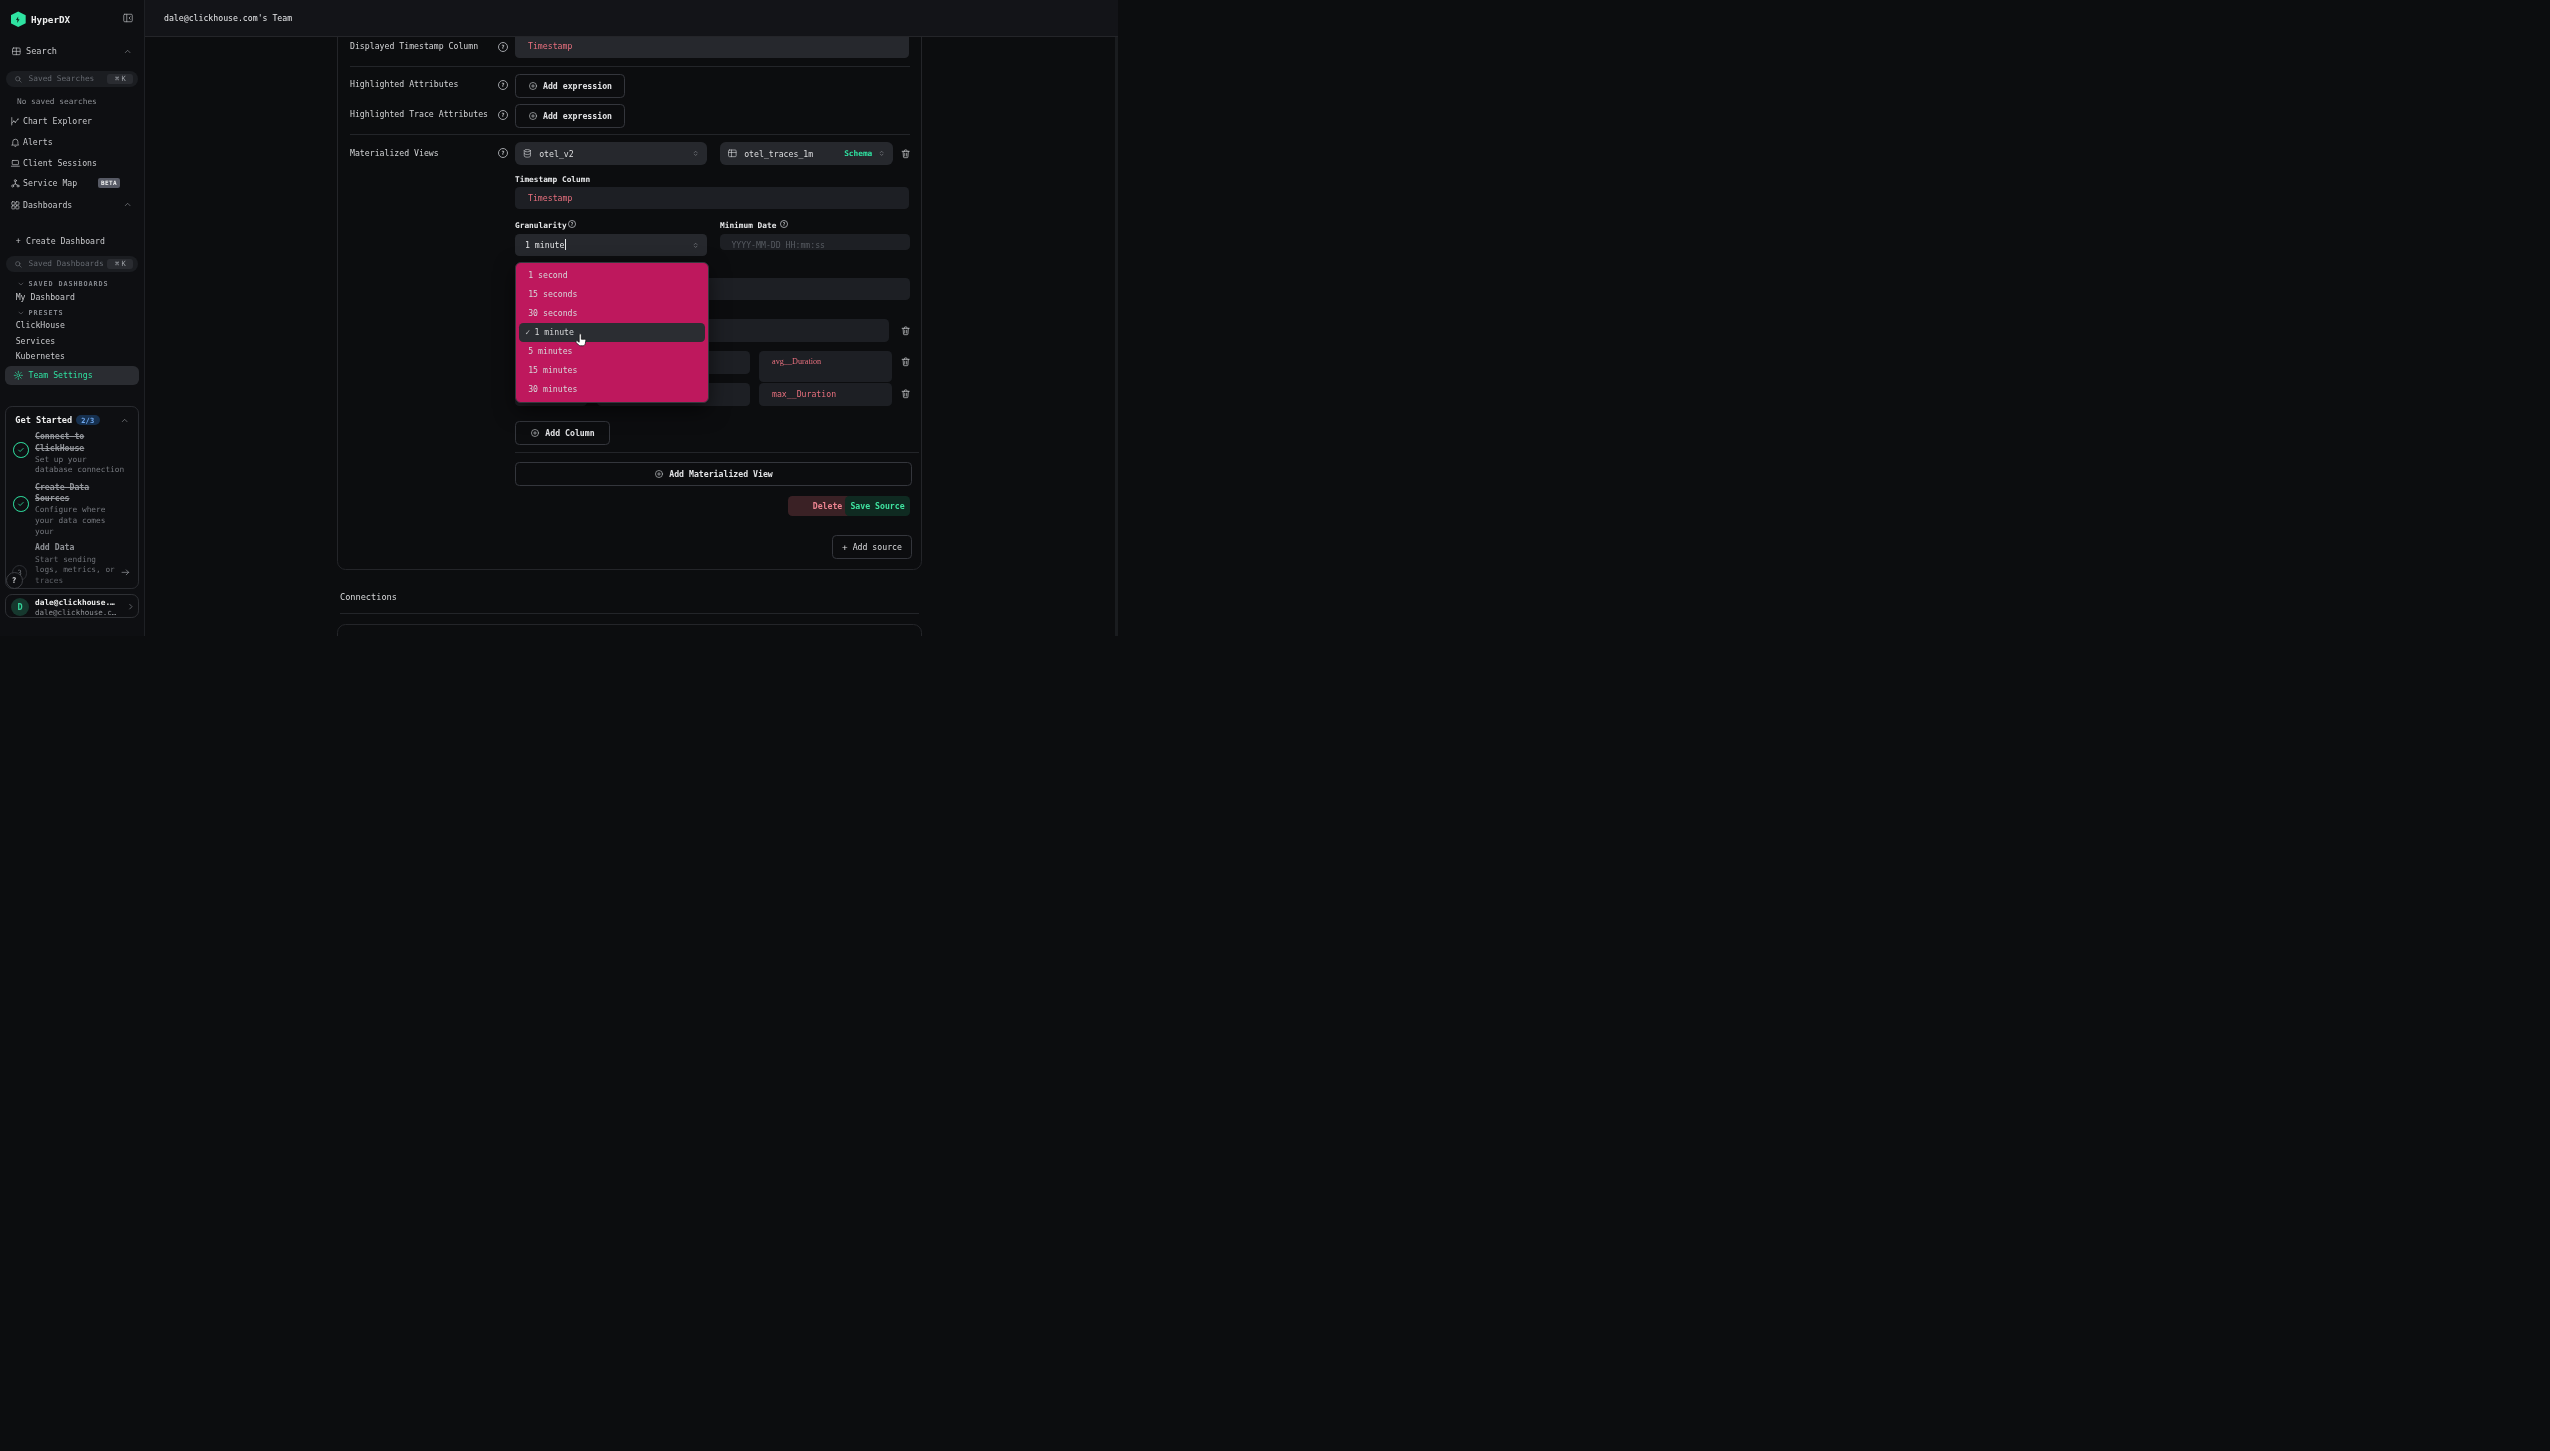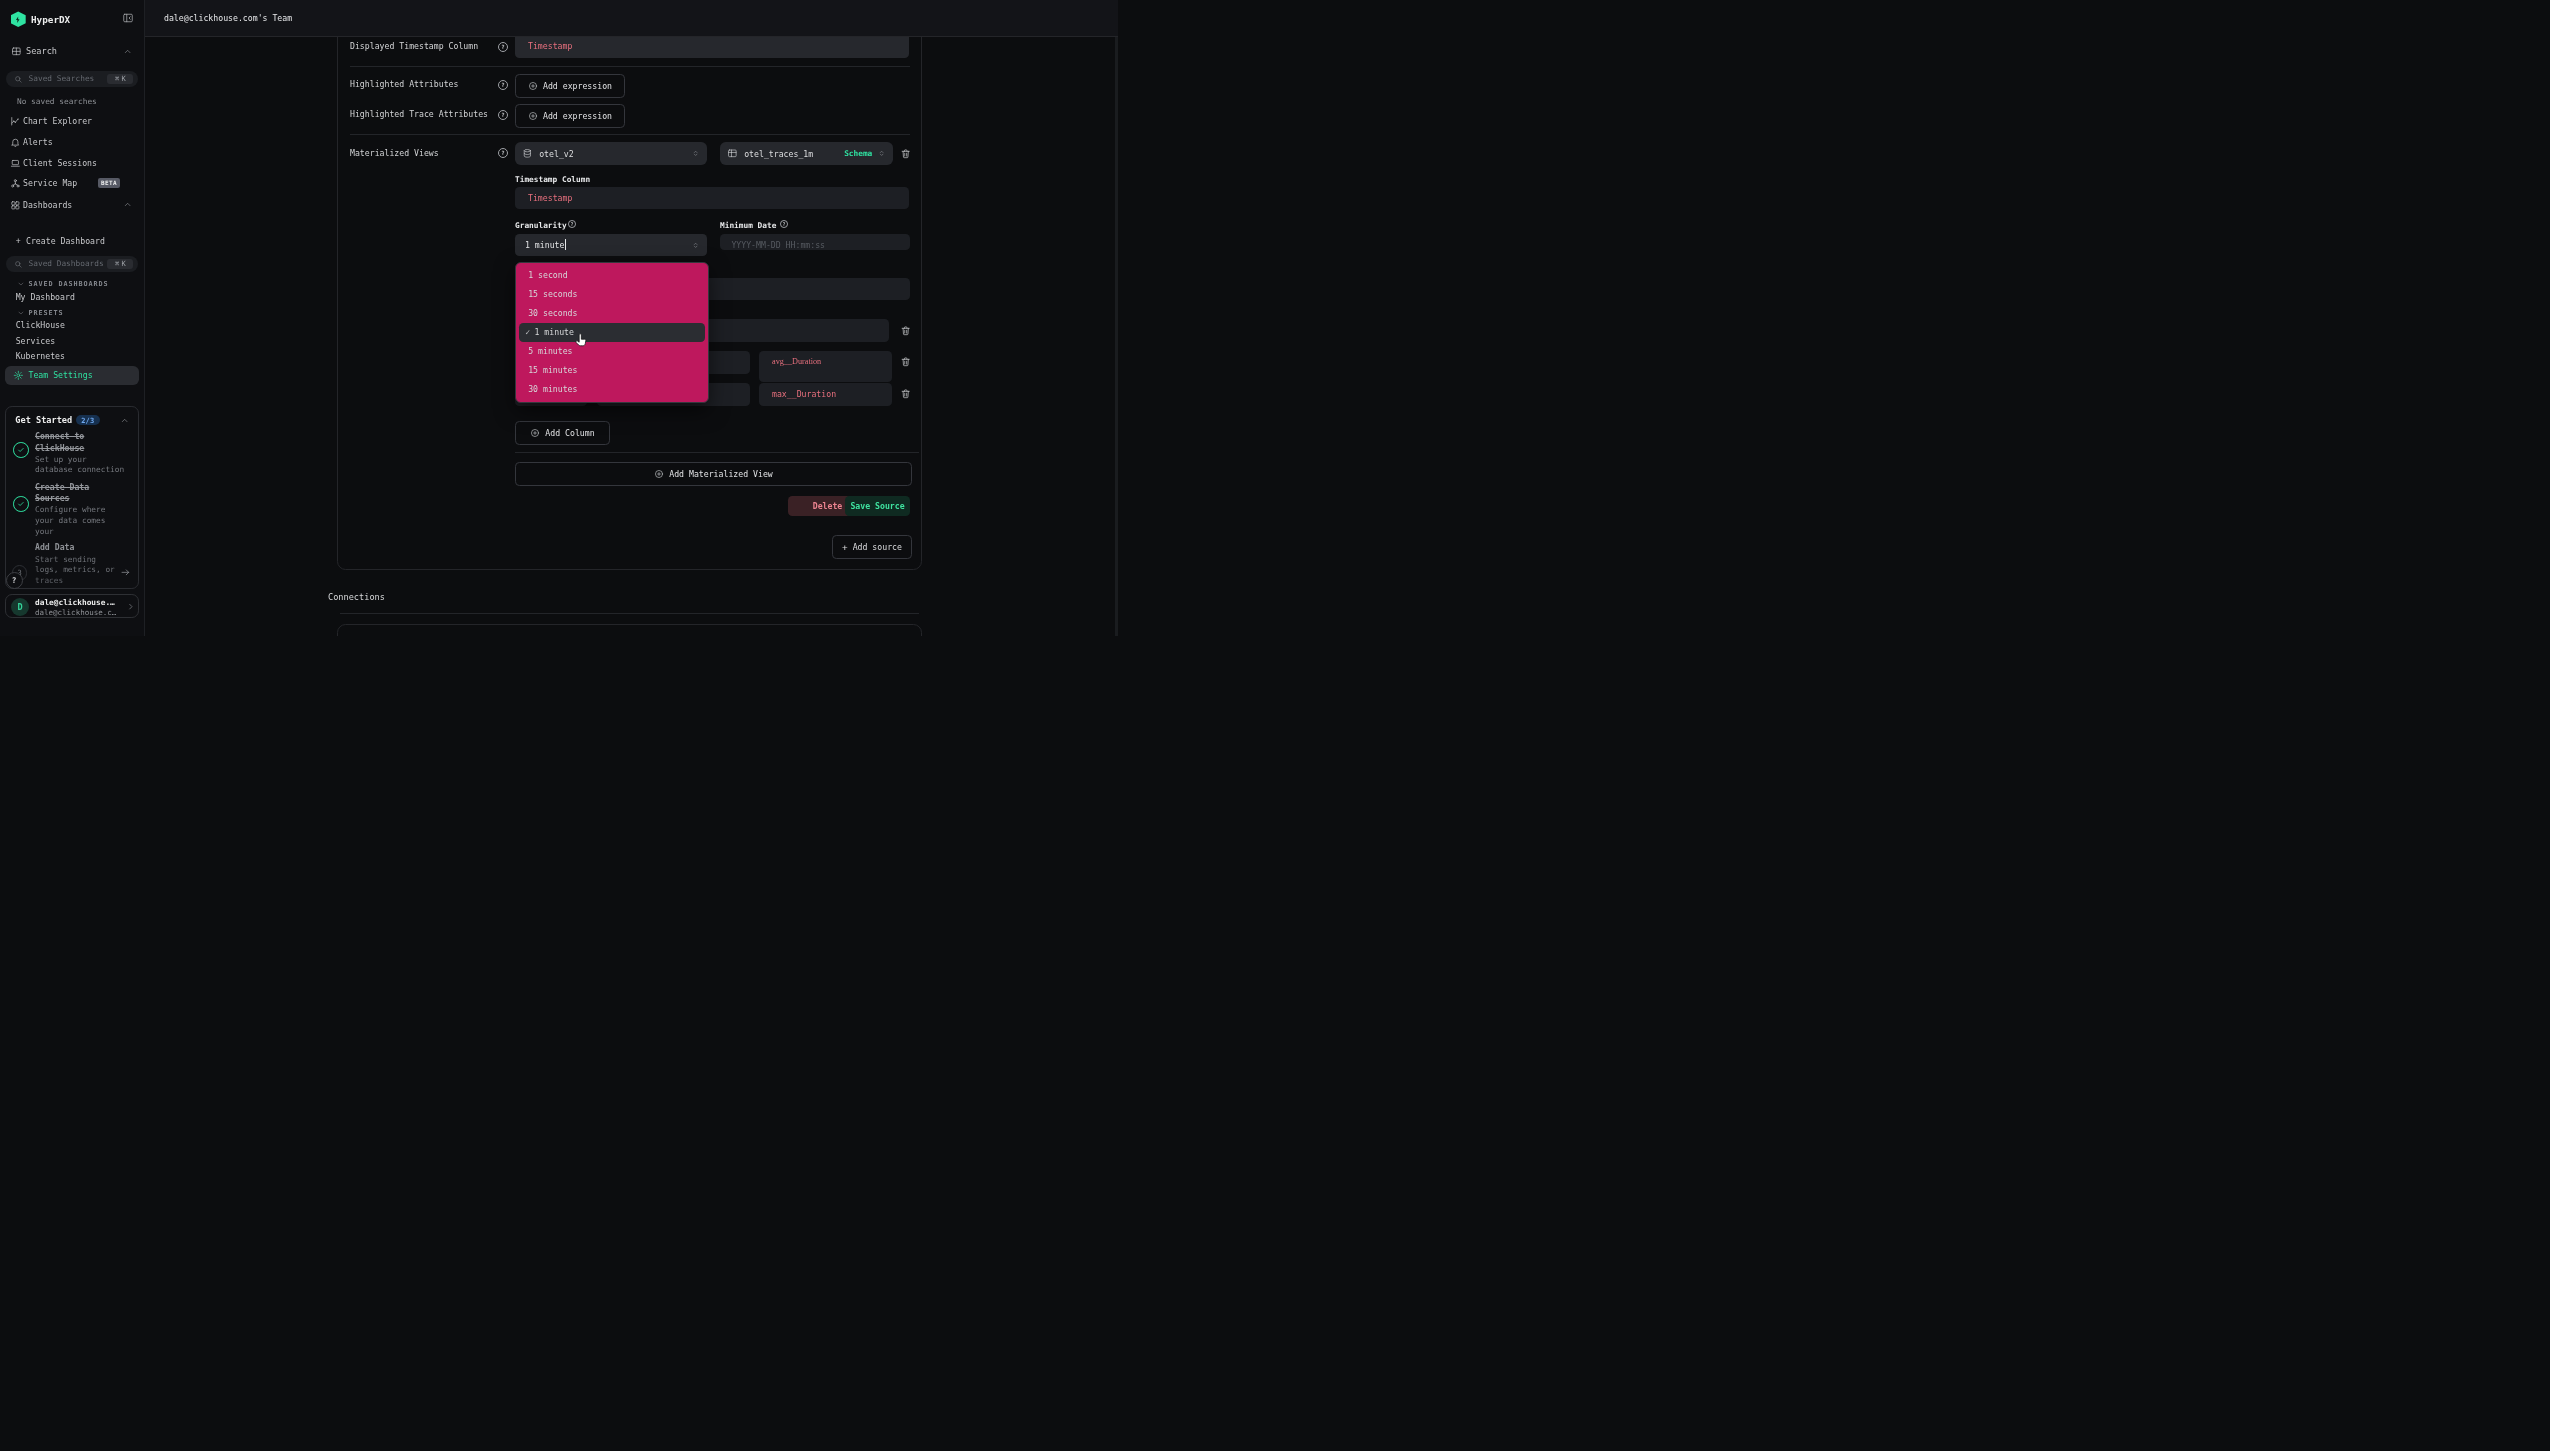--- a/index.html
+++ b/index.html
@@ -13,21 +13,21 @@
   .topbar{position:absolute;left:144px;top:0;right:0;height:36px;background:#131418;border-bottom:0.7px solid #242529;z-index:15;display:flex;align-items:center}
   .navlbl{color:#c7c8cb;line-height:10.7px;white-space:nowrap}
   .pill{background:#1b1d21;border-radius:8.6px;display:flex;align-items:center;color:#64686f}
   .chip{background:#2a2c31;border-radius:2.9px;color:#9da0a6;font-size:7.1px;display:flex;align-items:center;justify-content:center;gap:2.1px}
   .caps{font-size:6.8px;font-weight:bold;letter-spacing:0.9px;color:#84878d;white-space:nowrap}
   .lbl{color:#d3d4d6;line-height:11.4px;white-space:nowrap}
   .blbl{font-weight:bold;font-size:7.8px;color:#e8e9eb;white-space:nowrap}
   .in{position:absolute;background:#1d1f24;border-radius:4.3px}
   .in-lite{position:absolute;background:#26282d;border-radius:4.3px}
   .red{color:#e8707e}
-  .btn{position:absolute;border:0.7px solid #34363c;border-radius:4.3px;display:flex;align-items:center;justify-content:center;gap:5px;color:#e2e3e5;font-weight:normal;background:transparent}
+  .btn{position:absolute;border:0.7px solid #34363c;border-radius:4.3px;display:flex;align-items:center;justify-content:center;gap:5px;color:#e2e3e5;font-weight:bold;background:transparent}
   .sel{position:absolute;background:#26282d;border-radius:5.7px;display:flex;align-items:center;padding:0 7.1px;color:#dddee0}
   .help{border:0.9px solid #9fa1a6;border-radius:50%;color:#c0c2c5;font-weight:bold;display:flex;align-items:center;justify-content:center;box-sizing:border-box}
   .divline{position:absolute;height:0.7px;background:#232529}
   .dd{position:absolute;background:#be185d;border:0.7px solid #35373d;border-radius:5.7px;box-shadow:0 7.1px 20px rgba(0,0,0,.55);z-index:5;padding:2.9px 0}
   .dd-item{height:19px;display:flex;align-items:center;color:#d6d7d9;padding-left:9.3px;margin:0 2.9px;border-radius:4.3px;white-space:nowrap}
   .dd-item.sel-row{background:#2b2d32;padding-left:0}
   .strike{text-decoration:line-through}
   .gs-t{font-weight:bold;color:#94979c;font-size:8.2px;line-height:11.4px;white-space:nowrap}
   .gs-s{color:#75787e;font-size:7.8px;line-height:10.7px;white-space:nowrap}
   .ckc{width:15.7px;height:15.7px;border-radius:50%;border:1.1px solid #2fe3a2;box-sizing:border-box;display:flex;align-items:center;justify-content:center}
@@ -244,21 +244,21 @@
     </div>
     <div class="abs" style="left:845px;top:496px;width:65px;height:20px;background:#0f2a21;border-radius:4.3px;display:flex;align-items:center;justify-content:center;">
       <span style="color:#3fe3a0;font-weight:bold;">Save Source</span>
     </div>
 
     <div class="btn" style="left:832px;top:535px;width:78px;height:22px;font-weight:normal;font-size:8.2px;color:#dadbdd;gap:5px;">
       <span style="font-size:9.3px;">+</span>
       <span>Add source</span>
     </div>
 
-    <div class="abs" style="left:328px;top:592px;font-size:8.6px;color:#d7d8da;">Connections</div>
+    <div class="abs" style="left:340px;top:592px;font-size:8.6px;color:#d7d8da;">Connections</div>
     <div class="divline" style="left:340px;top:613px;width:579px;"></div>
     <div class="abs" style="left:337px;top:624px;width:583px;height:28.5px;border:0.7px solid #242529;border-radius:8.6px;"></div>
 
     <div class="abs" style="right:0;top:36px;width:2.9px;bottom:0;background:#1a1c1f;"></div>
   </div>
 
   <div class="topbar">
     <span style="margin-left:20px;color:#e6e7e9;">dale@clickhouse.com's Team</span>
   </div>
 

